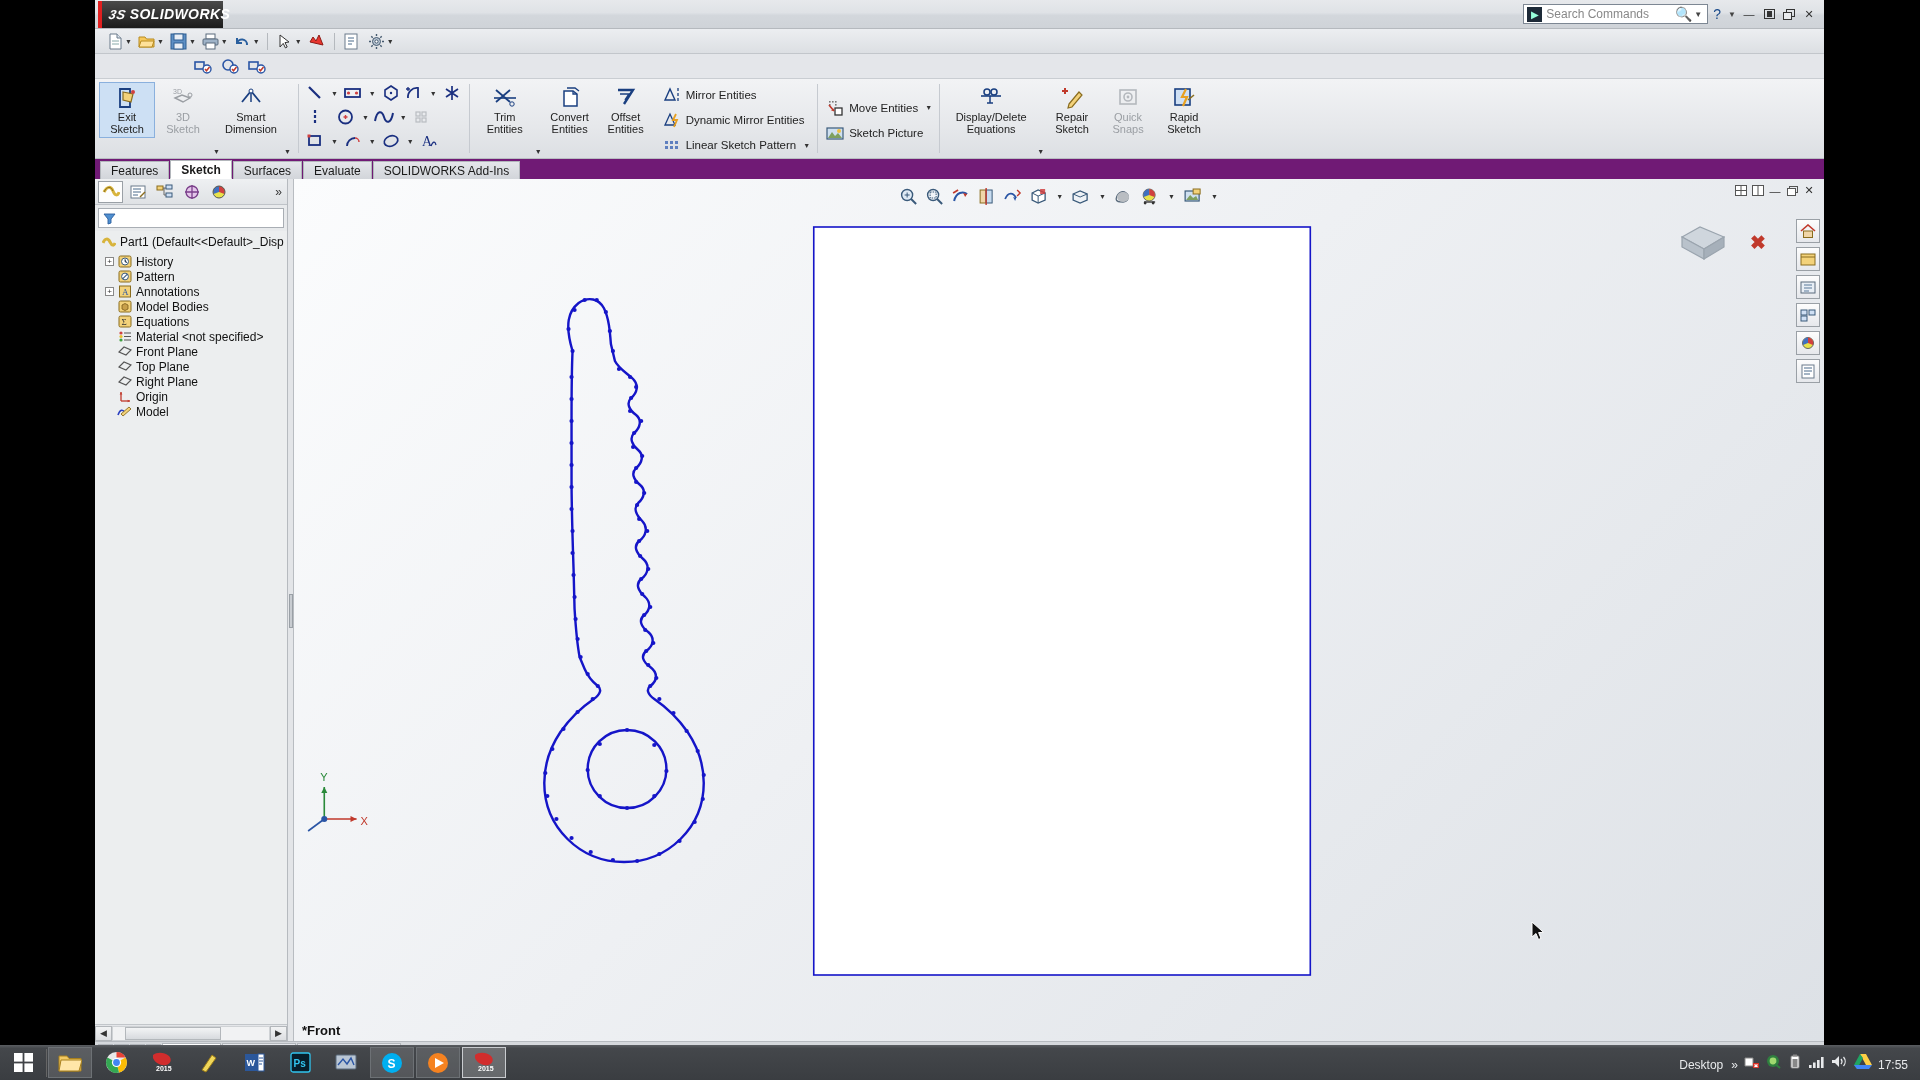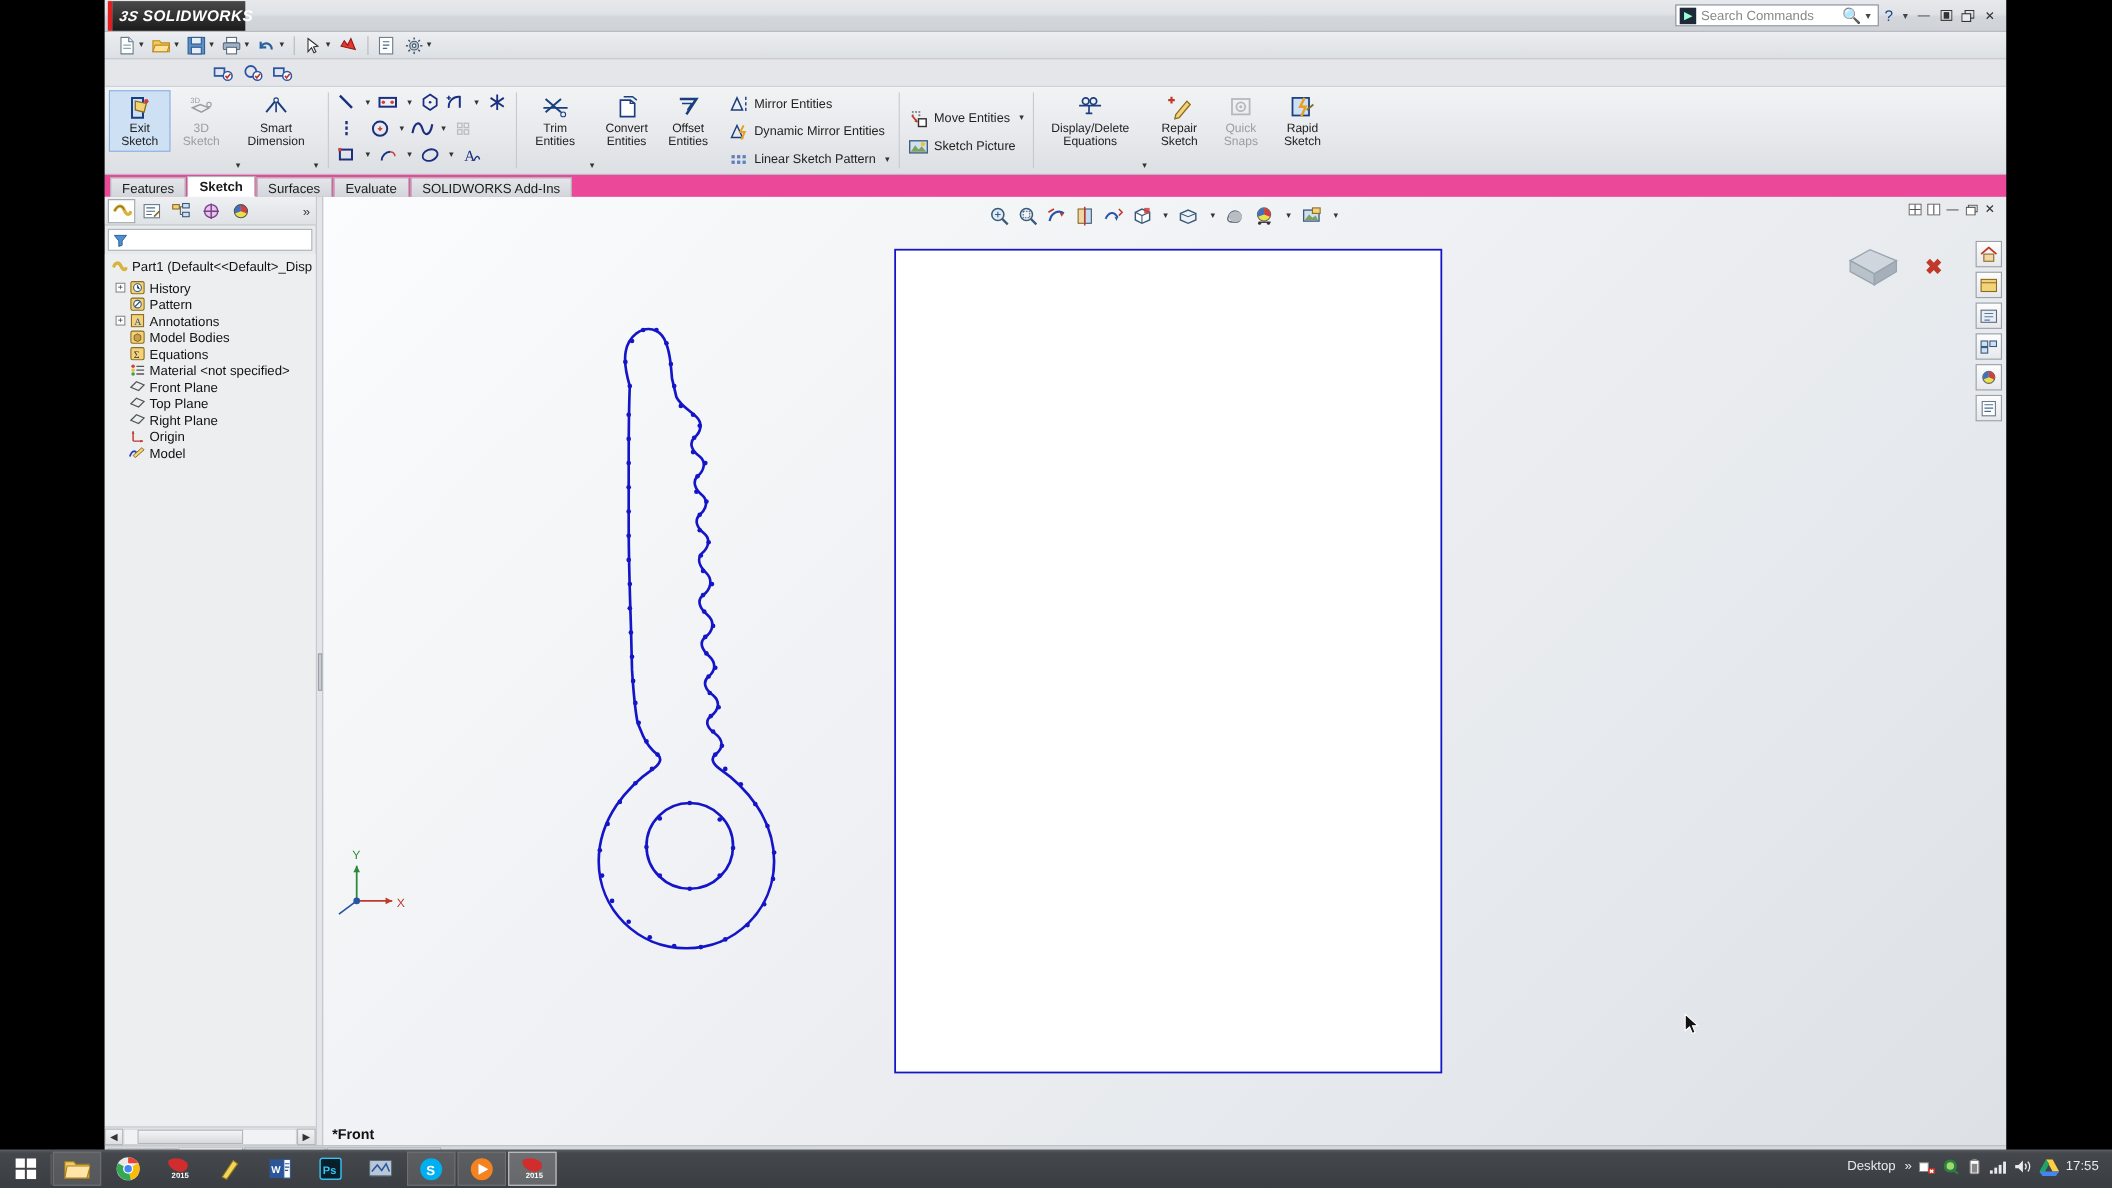--- a/index.html
+++ b/index.html
@@ -64,21 +64,21 @@
   .sbtn .ic { width:22px; height:21px; display:flex; align-items:center; justify-content:center; }
   .sbtn .lbl { margin-left:3px; }
   .drop { font-size:7px; color:#333; padding:0 4px; cursor:default; }
   .grpcaret { align-self:flex-end; font-size:7px; color:#333; margin:0 0 3px 2px; }
 
   .sketchtools { display:flex; flex-direction:column; padding:2px 2px 0 2px; }
   .stRow { display:flex; align-items:center; height:24px; }
   .stBtn { width:23px;height:22px; display:flex;align-items:center;justify-content:center; cursor:default;}
 
   
-  .tabrow { height:20px; background:#ec4899; display:flex; align-items:flex-end; padding-left:5px; position:relative; }
+  .tabrow { height:20px; background:#701a75; display:flex; align-items:flex-end; padding-left:5px; position:relative; }
   .tab { height:18px; padding:0 10px; font-size:12px; color:#1a1a1a; display:flex; align-items:center;
          background:linear-gradient(to bottom,#e4e6ea,#d2d5da); border:1px solid #b2b6bb; border-bottom:none;
          margin-right:1px; cursor:default; }
   .tab.sel { background:#fff; font-weight:bold; height:19px; border-bottom:1px solid #fff; }
 
   
   .body { display:flex; height:862px; position:relative; }
 
   
   .tree { width:193px; background:#e8eaec; display:flex; flex-direction:column; border-right:1px solid #b6babf; }
@@ -139,21 +139,21 @@
 
   
   .taskbar { position:absolute; left:0; bottom:0; width:1920px; height:35px;
              background:linear-gradient(to bottom,#5a5d61 0%,#44474b 10%,#3a3d41 100%); display:flex; align-items:center; z-index:60;}
   .startbtn { width:46px;height:35px; display:flex;align-items:center;justify-content:center; }
   .tbsep { width:1px;height:28px;background:#666; }
   .tbitem { width:44px;height:31px; margin:0 1px; display:flex;align-items:center;justify-content:center;
             border:1px solid transparent; cursor:default; }
   .tbitem.open { background:rgba(255,255,255,.13); border:1px solid #6d7175; }
   .tbitem.active { background:rgba(255,255,255,.22); border:1px solid #c9ccd0; }
-  .tray { margin-left:auto; display:flex; align-items:flex-start; gap:6px; padding-right:12px; color:#e8eaec; font-size:12px; }
+  .tray { margin-left:auto; display:flex; align-items:flex-end; gap:6px; padding-right:12px; color:#e8eaec; font-size:12px; }
   .showdesk { font-size:12px; color:#e8eaec; margin-right:2px; }
 </style>
 </head>
 <body>
 
 <div id="app">
 
   <div class="win">
 
     <div class="titlebar">

